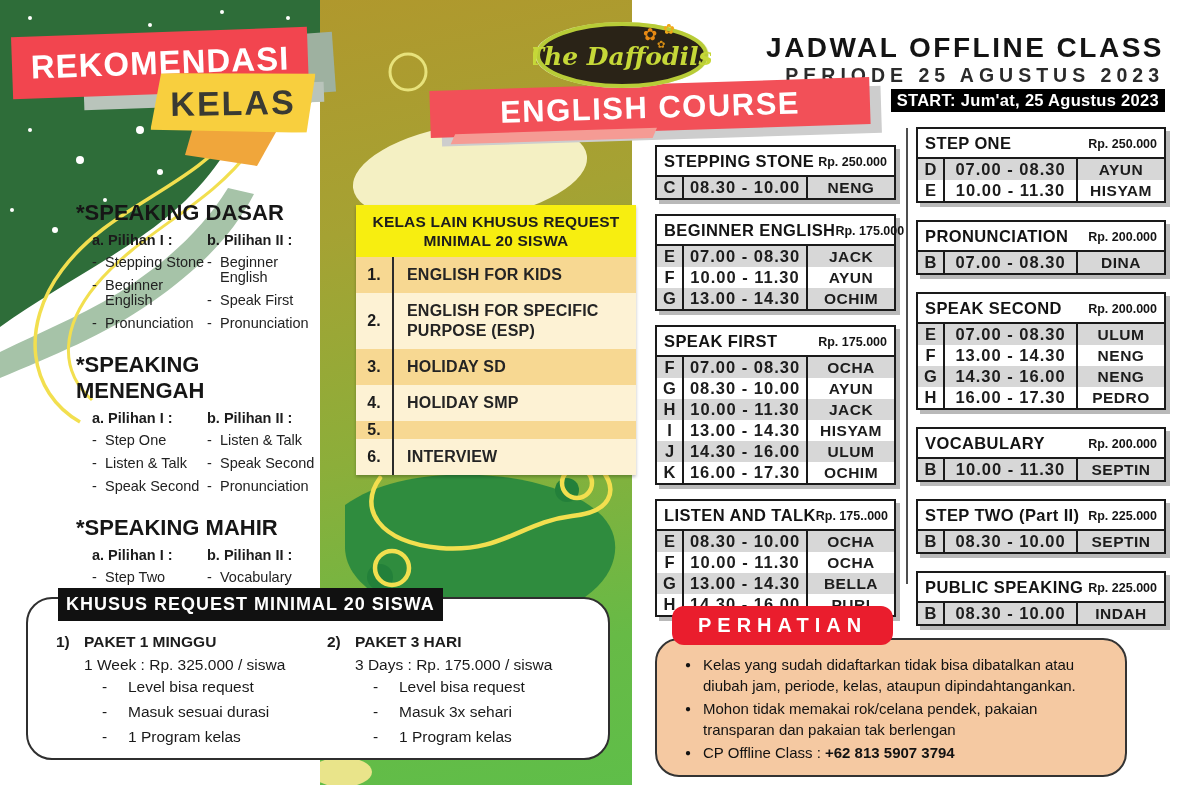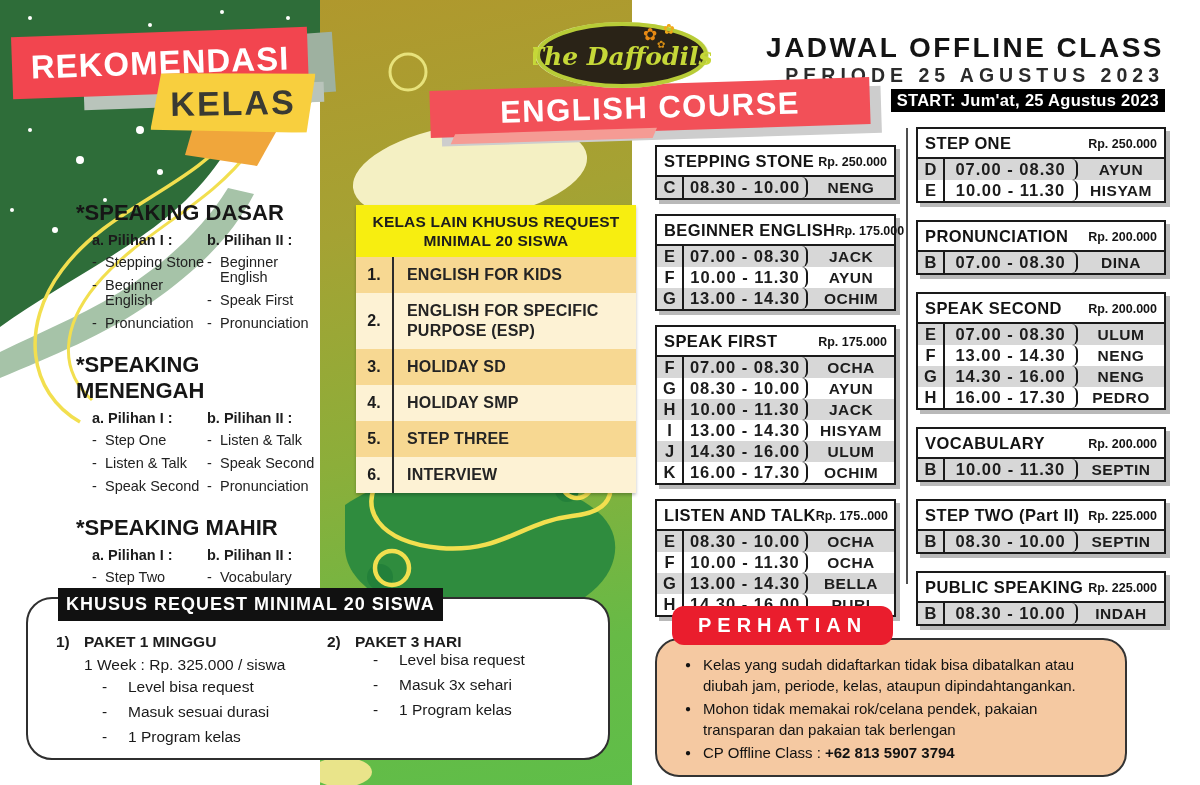--- a/index.html
+++ b/index.html
@@ -62,21 +62,21 @@
   .sched-col-1{left:655px;top:145px;width:241px;}
   .sched-col-2{left:916px;top:127px;width:250px;}
   .sched{background:#fff;border:2px solid #1a1a1a;box-shadow:4px 4px 0 #b9b9b9;margin-bottom:14px;}
   .sched-col-2 .sched{margin-bottom:17px;}
   .sched-head{display:flex;justify-content:space-between;align-items:center;padding:5px 7px 4px 7px;border-bottom:2px solid #1a1a1a;}
   .sched-title{font-weight:bold;font-size:16.5px;letter-spacing:.4px;color:#141414;white-space:nowrap;}
   .sched-price{font-weight:bold;font-size:12.5px;color:#141414;white-space:nowrap;text-align:center;}
   .sched-row{display:flex;align-items:stretch;font-weight:bold;}
   .sched-row.shaded{background:#d7d7d7;}
   .sched-letter{width:27px;flex:none;text-align:center;font-size:16.5px;line-height:21px;border-right:2px solid #1a1a1a;}
-  .sched-time{flex:1;text-align:center;font-size:16.5px;line-height:21px;letter-spacing:1px;border-right:2px solid #1a1a1a;border-radius:6px;}
+  .sched-time{flex:1;text-align:center;font-size:16.5px;line-height:21px;letter-spacing:1px;border-right:2px solid #1a1a1a;}
   .sched-teacher{width:86px;flex:none;text-align:center;font-size:15.5px;line-height:21px;letter-spacing:.5px;}
   .sched-divider{position:absolute;left:906px;top:128px;height:456px;border-left:2px solid #4f4f4f;z-index:3;}
   
   .khusus-box{position:absolute;left:26px;top:597px;width:584px;height:163px;background:#fff;border:2.5px solid #2f2f2f;
     border-radius:26px;z-index:5;}
   .khusus-head{position:absolute;left:30px;top:-11px;background:#111;color:#fff;font-weight:bold;font-size:18px;
     letter-spacing:1px;padding:6px 8px;}
   .khusus-body{display:flex;padding:34px 10px 0 28px;}
   .pkg{width:50%;}
   .pkg-titleline{display:flex;font-weight:bold;font-size:15.5px;}
@@ -289,21 +289,20 @@
         <div class="request-row odd">
           <div class="request-no">3.</div>
           <div class="request-label">HOLIDAY SD</div>
         </div>
         <div class="request-row even">
           <div class="request-no">4.</div>
           <div class="request-label">HOLIDAY SMP</div>
         </div>
         <div class="request-row odd">
           <div class="request-no">5.</div>
-          <div class="request-label">STEP THREE</div>
         </div>
         <div class="request-row even">
           <div class="request-no">6.</div>
           <div class="request-label">INTERVIEW</div>
         </div>
       </div>
   </div>
 
   <div class="jadwal-title">JADWAL OFFLINE CLASS</div>
   <div class="jadwal-periode">PERIODE 25 AGUSTUS 2023</div>
@@ -515,20 +514,21 @@
           <div class="pkg-item">
             <span class="dash">-</span>
             <span>1 Program kelas</span>
           </div>
         </div>
         <div class="pkg">
           <div class="pkg-titleline">
             <span class="pkg-no">2)</span>
             <span>PAKET 3 HARI</span>
           </div>
+          <div class="pkg-sub">3 Days : Rp. 175.000 / siswa</div>
           <div class="pkg-item">
             <span class="dash">-</span>
             <span>Level bisa request</span>
           </div>
           <div class="pkg-item">
             <span class="dash">-</span>
             <span>Masuk 3x sehari</span>
           </div>
           <div class="pkg-item">
             <span class="dash">-</span>

